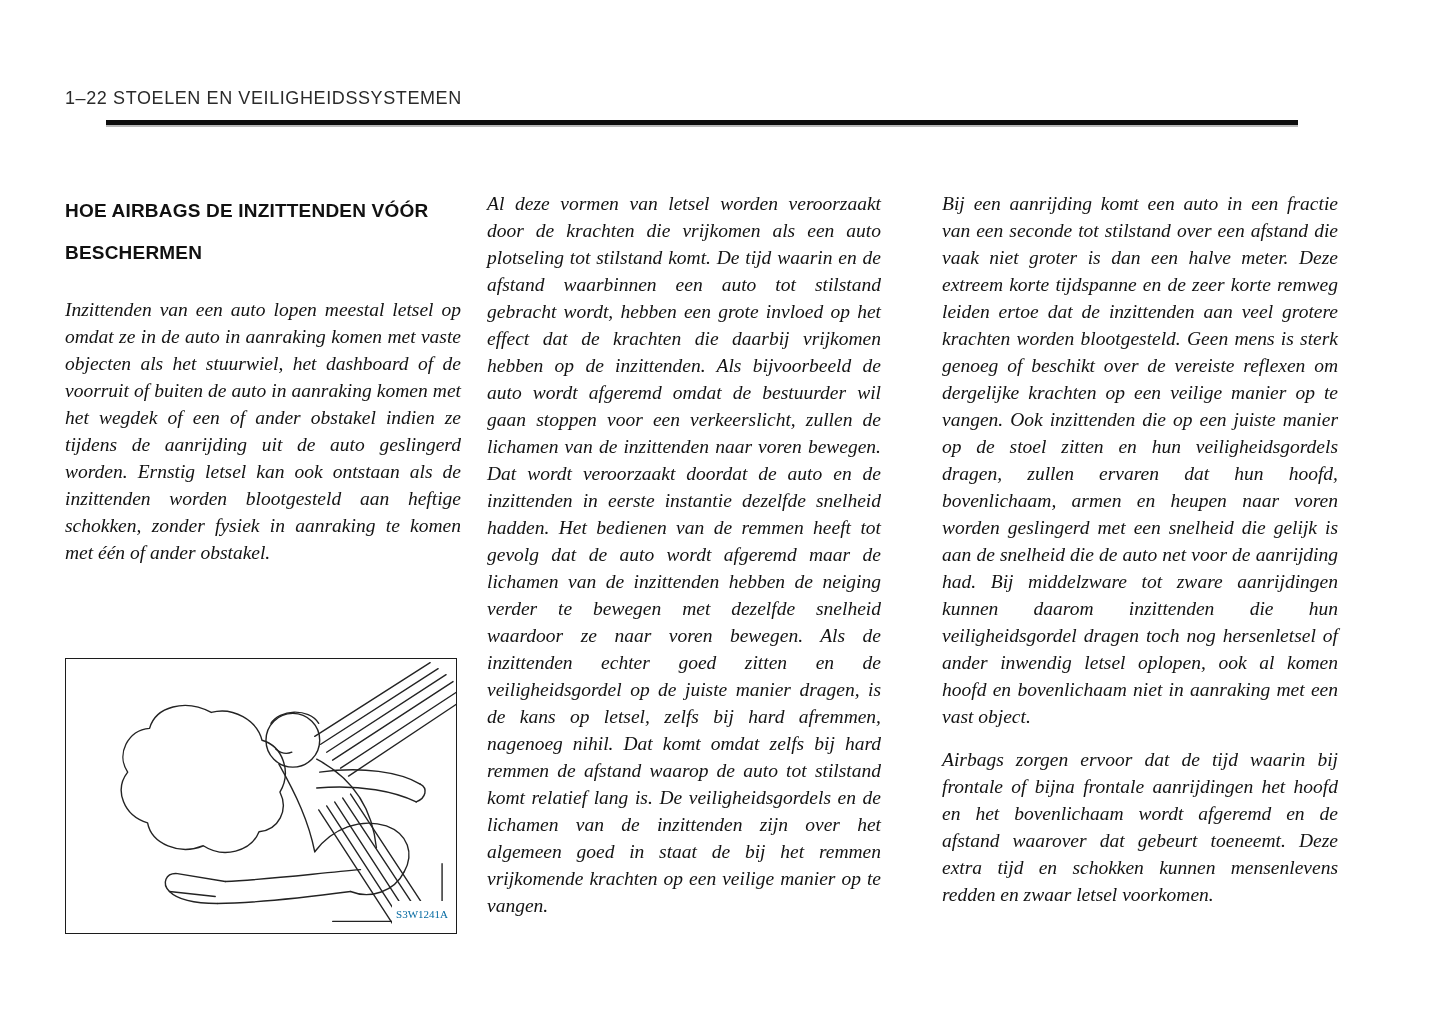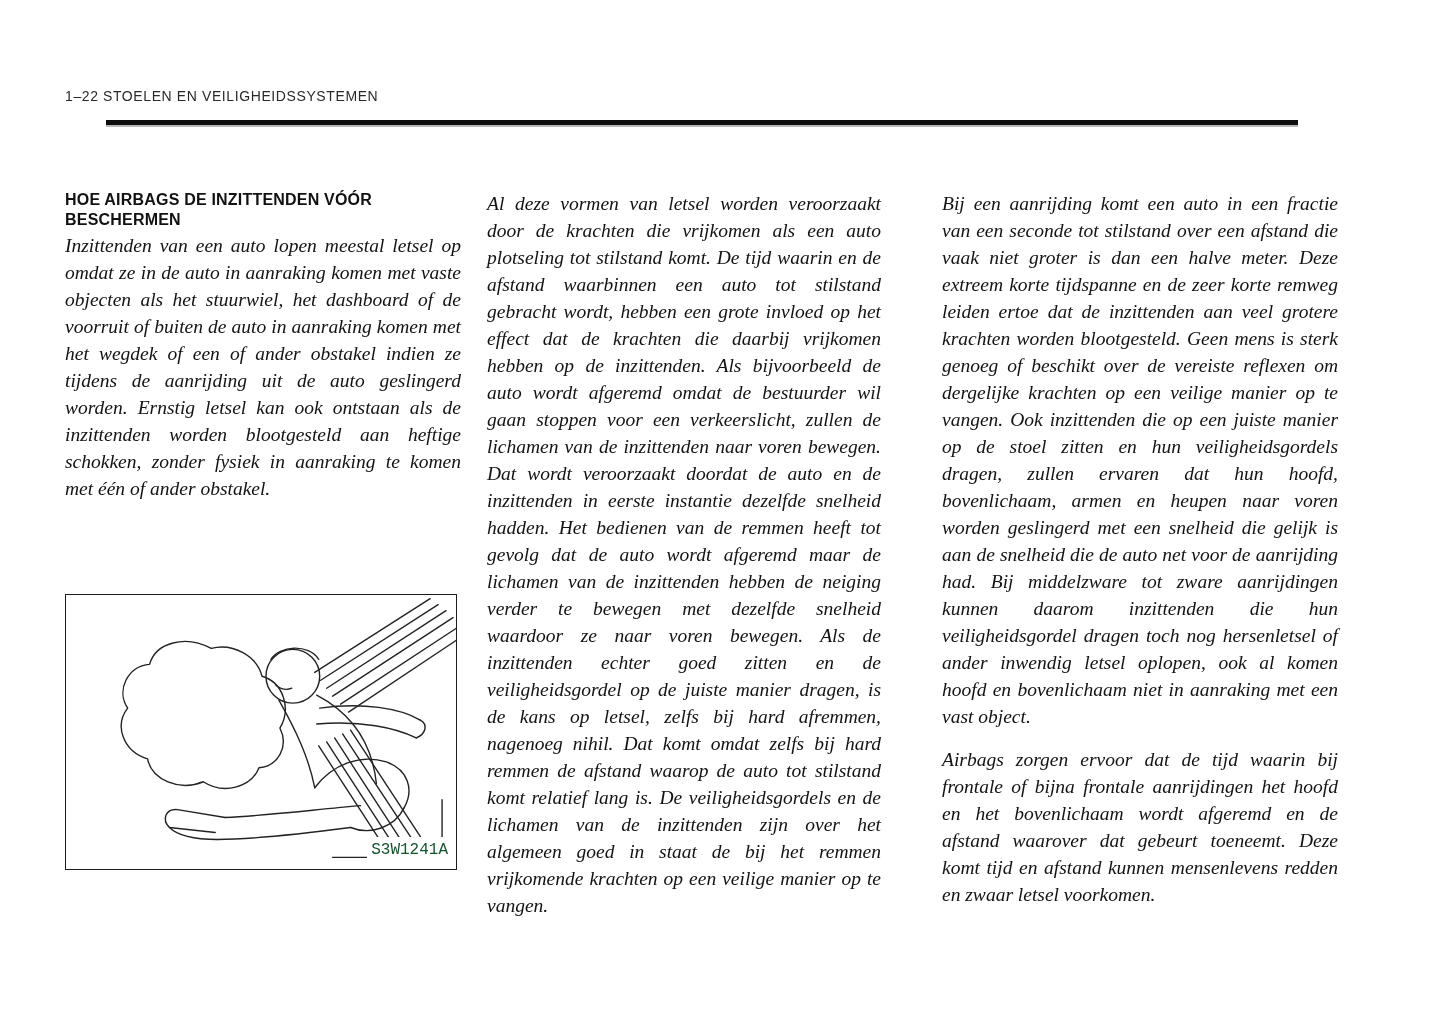--- a/index.html
+++ b/index.html
@@ -10,21 +10,21 @@
     background: #ffffff;
     font-family: "Liberation Serif", serif;
     color: #131313;
     overflow: hidden;
   }
   .running-header {
     position: absolute;
     left: 65px;
     top: 88px;
     font-family: "Liberation Sans", sans-serif;
-    font-size: 14px;
+    font-size: 18px;
     letter-spacing: 0.6px;
     color: #2a2a2a;
   }
   .header-rule {
     position: absolute;
     left: 106px;
     top: 120px;
     width: 1192px;
     height: 5px;
     background: #0d0d0d;
@@ -35,46 +35,46 @@
     top: 190px;
     text-align: justify;
     font-size: 19.5px;
     line-height: 27px;
   }
   .col1 { left: 65px;  width: 396px; }
   .col2 { left: 487px; width: 394px; }
   .col3 { left: 942px; width: 396px; }
   .section-heading {
     font-family: "Liberation Sans", sans-serif;
-    font-size: 16px;
+    font-size: 19px;
     font-weight: 700;
-    line-height: 20px;
+    line-height: 42px;
     letter-spacing: 0.2px;
     text-align: left;
     color: #111;
-    margin: 0 0 2px 0;
+    margin: 0 0 22px 0;
   }
   .body-par { margin: 0 0 16px 0; font-style: italic; }
   .figure-box {
     position: relative;
     margin: 92px 0 0 0;
     width: 392px;
     height: 276px;
     box-sizing: border-box;
     border: 1.5px solid #1c1c1c;
     background: #fff;
   }
   .figure-box svg { display: block; width: 100%; height: 100%; }
   .figure-caption {
     position: absolute;
     right: 8px;
     bottom: 5px;
-    font-family: Liberation Mono, monospace;
-    font-size: 16px;
-    color: #14532d;
+    font-family: Liberation Serif, serif;
+    font-size: 11px;
+    color: #0369a1;
     background: #fff;
     padding-left: 4px;
   }
 </style>
 </head>
 <body>
 
 <div class="page">
 
   <div class="running-header">1–22 STOELEN EN VEILIGHEIDSSYSTEMEN</div>
@@ -121,16 +121,16 @@
       <figcaption class="figure-caption">S3W1241A</figcaption>
     </figure>
   </div>
 
   <div class="col col2">
     <p class="body-par">Al deze vormen van letsel worden veroorzaakt door de krachten die vrijkomen als een auto plotseling tot stilstand komt. De tijd waarin en de afstand waarbinnen een auto tot stilstand gebracht wordt, hebben een grote invloed op het effect dat de krachten die daarbij vrijkomen hebben op de inzittenden. Als bijvoorbeeld de auto wordt afgeremd omdat de bestuurder wil gaan stoppen voor een verkeerslicht, zullen de lichamen van de inzittenden naar voren bewegen. Dat wordt veroorzaakt doordat de auto en de inzittenden in eerste instantie dezelfde snelheid hadden. Het bedienen van de remmen heeft tot gevolg dat de auto wordt afgeremd maar de lichamen van de inzittenden hebben de neiging verder te bewegen met dezelfde snelheid waardoor ze naar voren bewegen. Als de inzittenden echter goed zitten en de veiligheidsgordel op de juiste manier dragen, is de kans op letsel, zelfs bij hard afremmen, nagenoeg nihil. Dat komt omdat zelfs bij hard remmen de afstand waarop de auto tot stilstand komt relatief lang is. De veiligheidsgordels en de lichamen van de inzittenden zijn over het algemeen goed in staat de bij het remmen vrijkomende krachten op een veilige manier op te vangen.</p>
   </div>
 
   <div class="col col3">
     <p class="body-par">Bij een aanrijding komt een auto in een fractie van een seconde tot stilstand over een afstand die vaak niet groter is dan een halve meter. Deze extreem korte tijdspanne en de zeer korte remweg leiden ertoe dat de inzittenden aan veel grotere krachten worden blootgesteld. Geen mens is sterk genoeg of beschikt over de vereiste reflexen om dergelijke krachten op een veilige manier op te vangen. Ook inzittenden die op een juiste manier op de stoel zitten en hun veiligheidsgordels dragen, zullen ervaren dat hun hoofd, bovenlichaam, armen en heupen naar voren worden geslingerd met een snelheid die gelijk is aan de snelheid die de auto net voor de aanrijding had. Bij middelzware tot zware aanrijdingen kunnen daarom inzittenden die hun veiligheidsgordel dragen toch nog hersenletsel of ander inwendig letsel oplopen, ook al komen hoofd en bovenlichaam niet in aanraking met een vast object.</p>
-    <p class="body-par">Airbags zorgen ervoor dat de tijd waarin bij frontale of bijna frontale aanrijdingen het hoofd en het bovenlichaam wordt afgeremd en de afstand waarover dat gebeurt toeneemt. Deze komt tijd en afstand kunnen mensenlevens redden en zwaar letsel voorkomen.</p>
+    <p class="body-par">Airbags zorgen ervoor dat de tijd waarin bij frontale of bijna frontale aanrijdingen het hoofd en het bovenlichaam wordt afgeremd en de afstand waarover dat gebeurt toeneemt. Deze extra tijd en schokken kunnen mensenlevens redden en zwaar letsel voorkomen.</p>
   </div>
 
 </div>
 
 </body></html>

